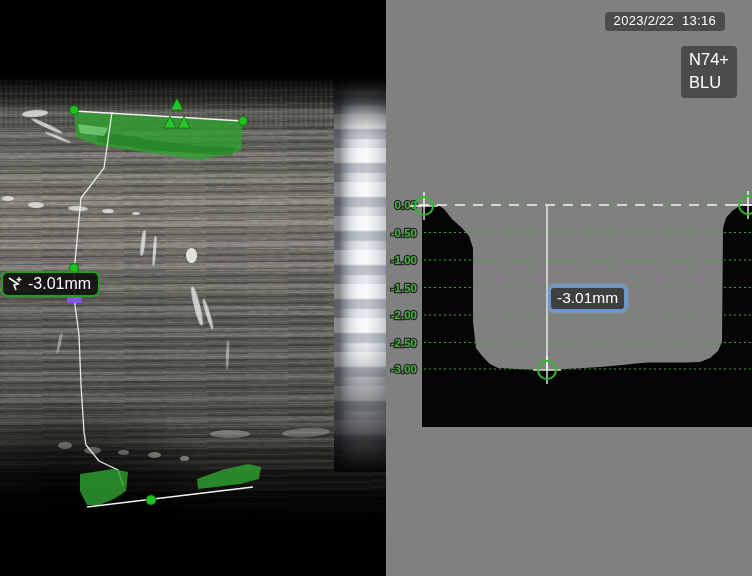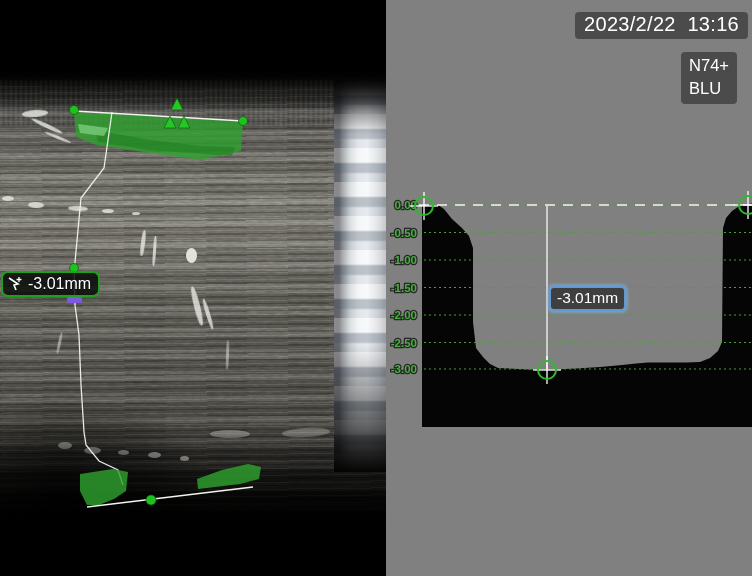--- a/index.html
+++ b/index.html
@@ -55,22 +55,22 @@
   }
   .cam-label {
     position:absolute; left:1px; top:271px; display:flex; align-items:center; gap:3px;
     background:rgba(4,7,4,.82); border:2px solid #1ea01e; border-radius:7px;
     color:#fff; font-size:16px; padding:1px 7px 2px 3px; text-shadow:0 1px 1px #000;
   }
 
   
   .info-pane { position:absolute; left:386px; top:0; width:366px; height:576px; background:#808080; overflow:hidden; }
   .badge { position:absolute; background:#4b4b4b; color:#fff; border-radius:4px; }
-  .badge-datetime { right:4px; top:12px; font-size:20px; padding:1px 9px 3px; white-space:pre; letter-spacing:.3px; }
-  .badge-probe { right:15px; top:52px; font-size:16.5px; line-height:1.38; padding:2px 8px 4px; }
+  .badge-datetime { right:27px; top:12px; font-size:13px; padding:1px 9px 3px; white-space:pre; letter-spacing:.3px; }
+  .badge-probe { right:15px; top:46px; font-size:16.5px; line-height:1.38; padding:2px 8px 4px; }
   .badge-probe span { display:block; }
 
   .chart-label {
     position:absolute; left:163px; top:286px;
     background:#3f3f3f; border:2px solid #5d9ad6; border-radius:5px;
     box-shadow:0 0 3px 1.5px rgba(130,180,230,.55);
     color:#fff; font-size:15.5px; padding:1px 6px 2px; white-space:pre;
   }
   svg { display:block; }
 </style>

